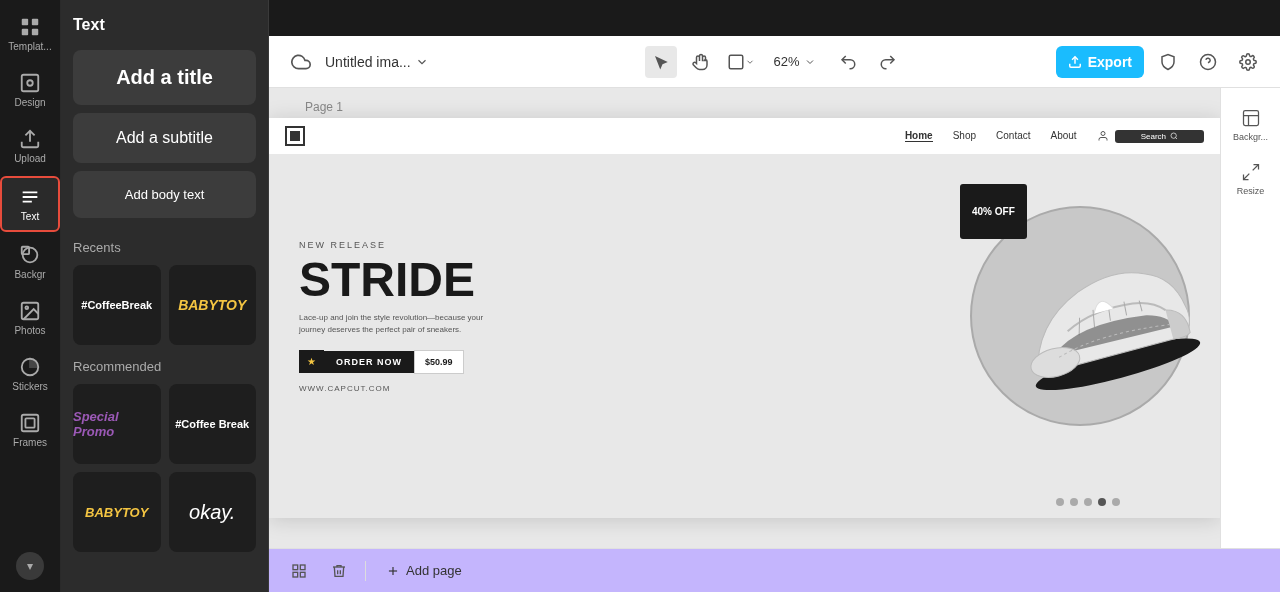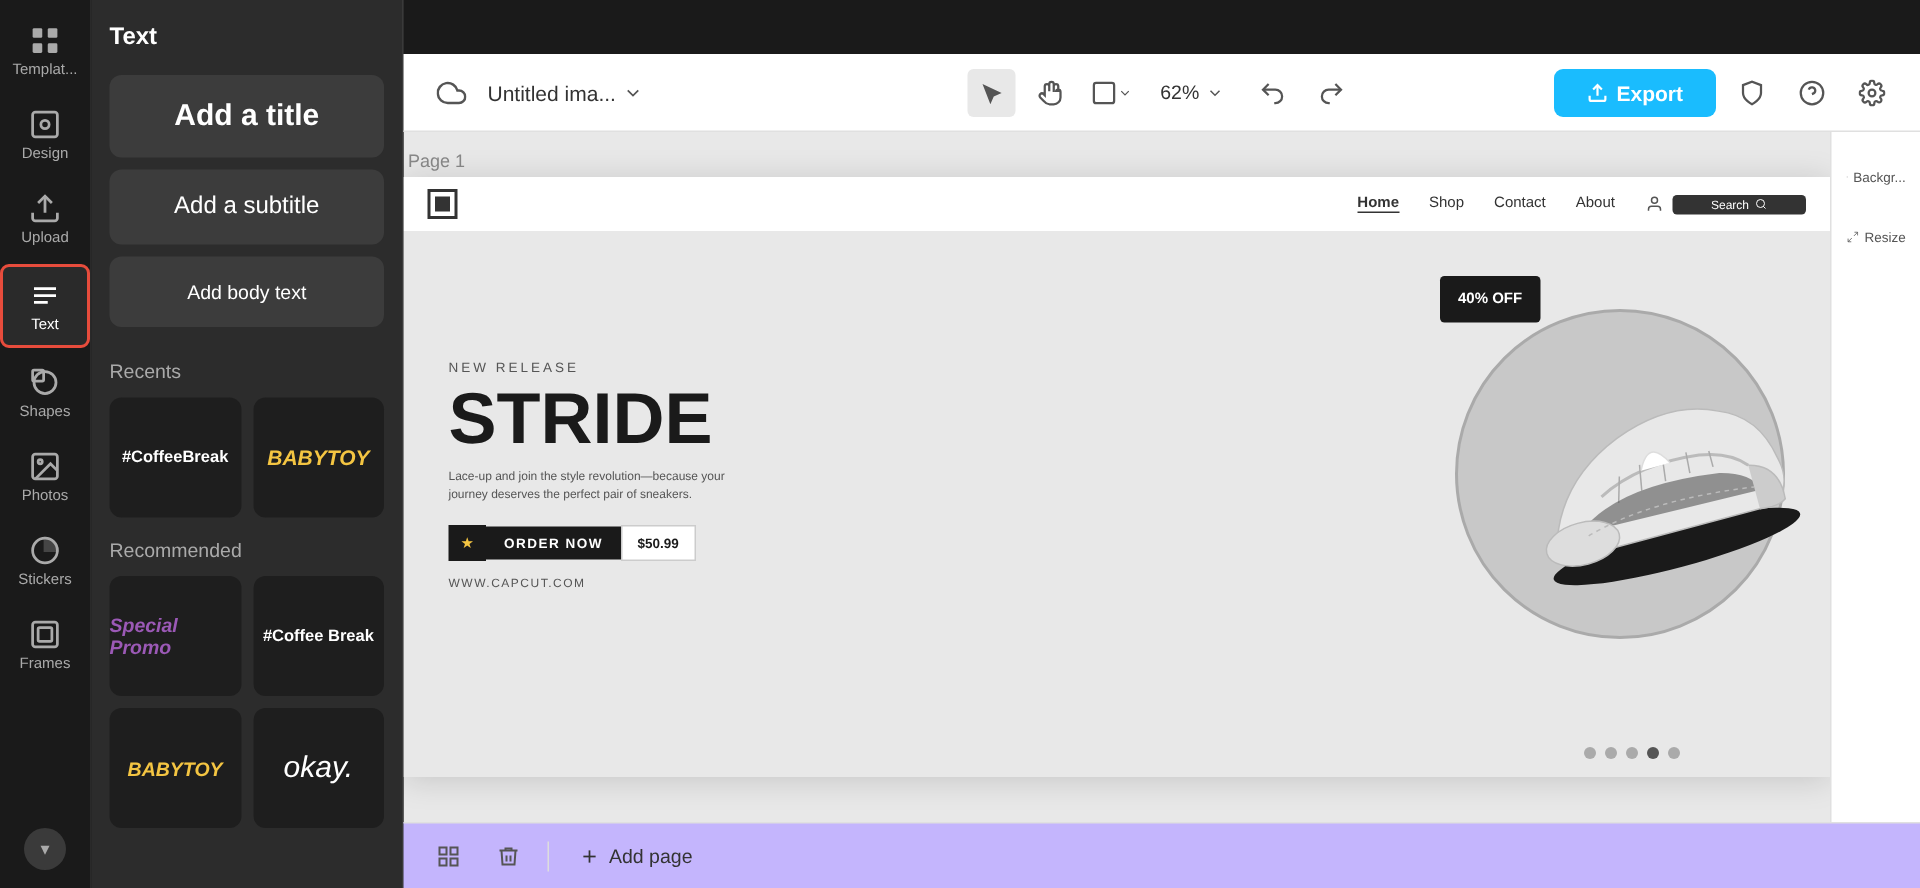--- a/index.html
+++ b/index.html
@@ -119,60 +119,60 @@
       border-radius: 4px; color: #555;
     }
     .tool-btn.active { background: #e8e8e8; }
     .zoom-selector {
       display: flex; align-items: center; gap: 4px;
       font-size: 13px; color: #333; cursor: pointer;
       padding: 4px 8px; border-radius: 4px;
     }
     .export-btn {
       background: #1abcfe; color: #fff; border: none;
-      padding: 8px 22px; border-radius: 6px; font-size: 14px; font-weight: 600;
+      padding: 8px 12px; border-radius: 6px; font-size: 14px; font-weight: 600;
       cursor: pointer; display: flex; align-items: center; gap: 6px;
     }
     .icon-btn {
       width: 32px; height: 32px; border: none; background: none;
       cursor: pointer; display: flex; align-items: center; justify-content: center;
       color: #555; border-radius: 4px;
     }
 
     
     .right-panel {
       width: 60px;
       background: #fff;
       border-left: 1px solid #e0e0e0;
       display: flex;
       flex-direction: column;
       align-items: center;
       padding-top: 12px;
       gap: 4px;
     }
     .right-panel-btn {
-      display: flex; flex-direction: row; align-items: center;
+      display: flex; flex-direction: column; align-items: center;
       gap: 4px; padding: 8px 6px; cursor: pointer; border-radius: 6px;
       font-size: 10px; color: #555; width: 52px;
     }
 
     
     .canvas-viewport {
       flex: 1;
       display: flex;
       align-items: center;
       justify-content: center;
       position: relative;
       overflow: hidden;
       background: #e8e8e8;
     }
     .page-label {
       position: absolute;
       top: 12px;
-      left: 3px;
+      left: 36px;
       font-size: 12px;
       color: #888;
     }
 
     
     .design-canvas {
       background: #f5f5f5;
       width: 951px;
       height: 400px;
       position: relative;
@@ -277,21 +277,21 @@
       background: #c8c8c8;
       border-radius: 50%;
       position: absolute;
       border: 2px solid #aaa;
     }
     .ad-discount-badge {
       position: absolute;
       top: 30px; left: 20px;
       background: #1a1a1a;
       color: #fff;
-      padding: 10px 12px;
+      padding: 22px 12px;
       font-size: 10px;
       font-weight: 700;
       border-radius: 3px;
       z-index: 5;
     }
 
     
     .ad-dots {
       position: absolute;
       bottom: 12px;
@@ -393,21 +393,21 @@
     <svg viewBox="0 0 24 24" fill="currentColor">
       <path d="M4 6h16v2H4zm0 5h16v2H4zm0 5h10v2H4z"></path>
     </svg>
     <span>Text</span>
   </div>
   <div class="sidebar-icon-item">
     <svg viewBox="0 0 24 24" fill="none" stroke="currentColor" stroke-width="2">
       <circle cx="12" cy="12" r="8"></circle>
         <rect x="3" y="3" width="8" height="8" rx="1"></rect>
     </svg>
-    <span>Shapes</span>
+    <span>Backgr</span>
   </div>
   <div class="sidebar-icon-item">
     <svg viewBox="0 0 24 24" fill="none" stroke="currentColor" stroke-width="2">
       <rect x="3" y="3" width="18" height="18" rx="2"></rect>
         <circle cx="8.5" cy="8.5" r="1.5"></circle>
       <polyline points="21 15 16 10 5 21"></polyline>
     </svg>
     <span>Photos</span>
   </div>
   <div class="sidebar-icon-item">

